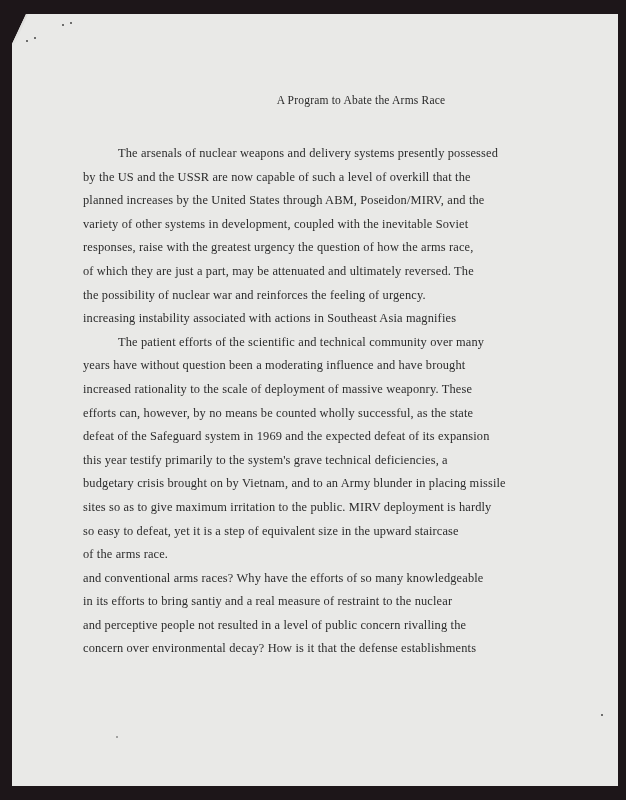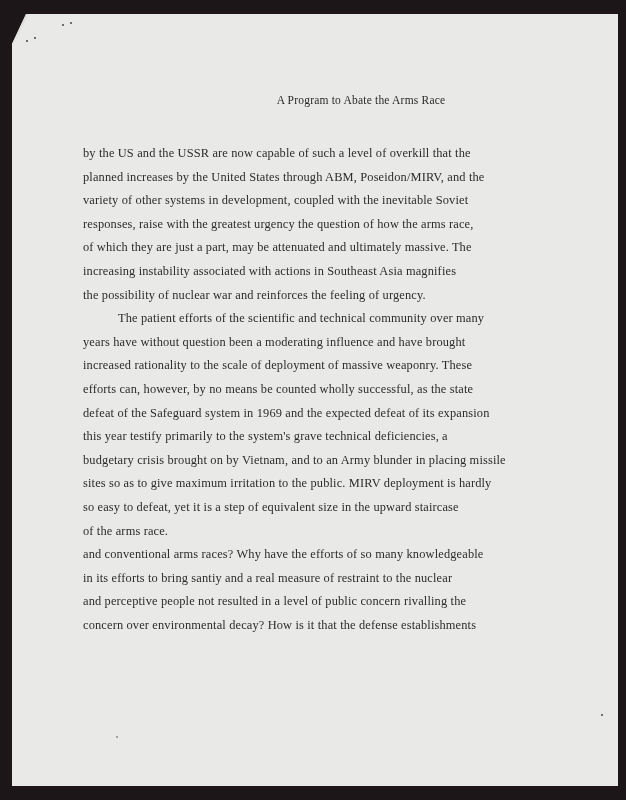--- a/index.html
+++ b/index.html
@@ -48,27 +48,28 @@
 <div class="speck" style="left:70px;top:22px"></div>
 <div class="speck" style="left:34px;top:37px"></div>
 <div class="speck" style="left:26px;top:40px"></div>
 <div class="speck" style="left:601px;top:714px"></div>
 <div class="speck" style="left:116px;top:736px;background:#888"></div>
 
 <div class="title">A Program to Abate the Arms Race</div>
 
 <div class="body-text">
   <div class="para">
+    <div class="line indent">The arsenals of nuclear weapons and delivery systems presently possessed</div>
     <div class="line">by the US and the USSR are now capable of such a level of overkill that the</div>
     <div class="line">planned increases by the United States through ABM, Poseidon/MIRV, and the</div>
     <div class="line">variety of other systems in development, coupled with the inevitable Soviet</div>
     <div class="line">responses, raise with the greatest urgency the question of how the arms race,</div>
-    <div class="line">of which they are just a part, may be attenuated and ultimately massive.  The</div>
+    <div class="line">of which they are just a part, may be attenuated and ultimately reversed.  The</div>
+    <div class="line">the possibility of nuclear war and reinforces the feeling of urgency.</div>
     <div class="line">increasing instability associated with actions in Southeast Asia magnifies</div>
-    <div class="line">the possibility of nuclear war and reinforces the feeling of urgency.</div>
   </div>
   <div class="para">
     <div class="line indent">The patient efforts of the scientific and technical community over many</div>
     <div class="line">years have without question been a moderating influence and have brought</div>
     <div class="line">increased rationality to the scale of deployment of massive weaponry.  These</div>
     <div class="line">efforts can, however, by no means be counted wholly successful, as the state</div>
     <div class="line">defeat of the Safeguard system in 1969 and the expected defeat of its  expansion</div>
     <div class="line">this year testify primarily to the system's grave technical deficiencies, a</div>
     <div class="line">budgetary crisis brought on by Vietnam, and to an Army blunder in placing missile</div>
     <div class="line">sites so as to give maximum irritation to the public.  MIRV deployment is hardly</div>

